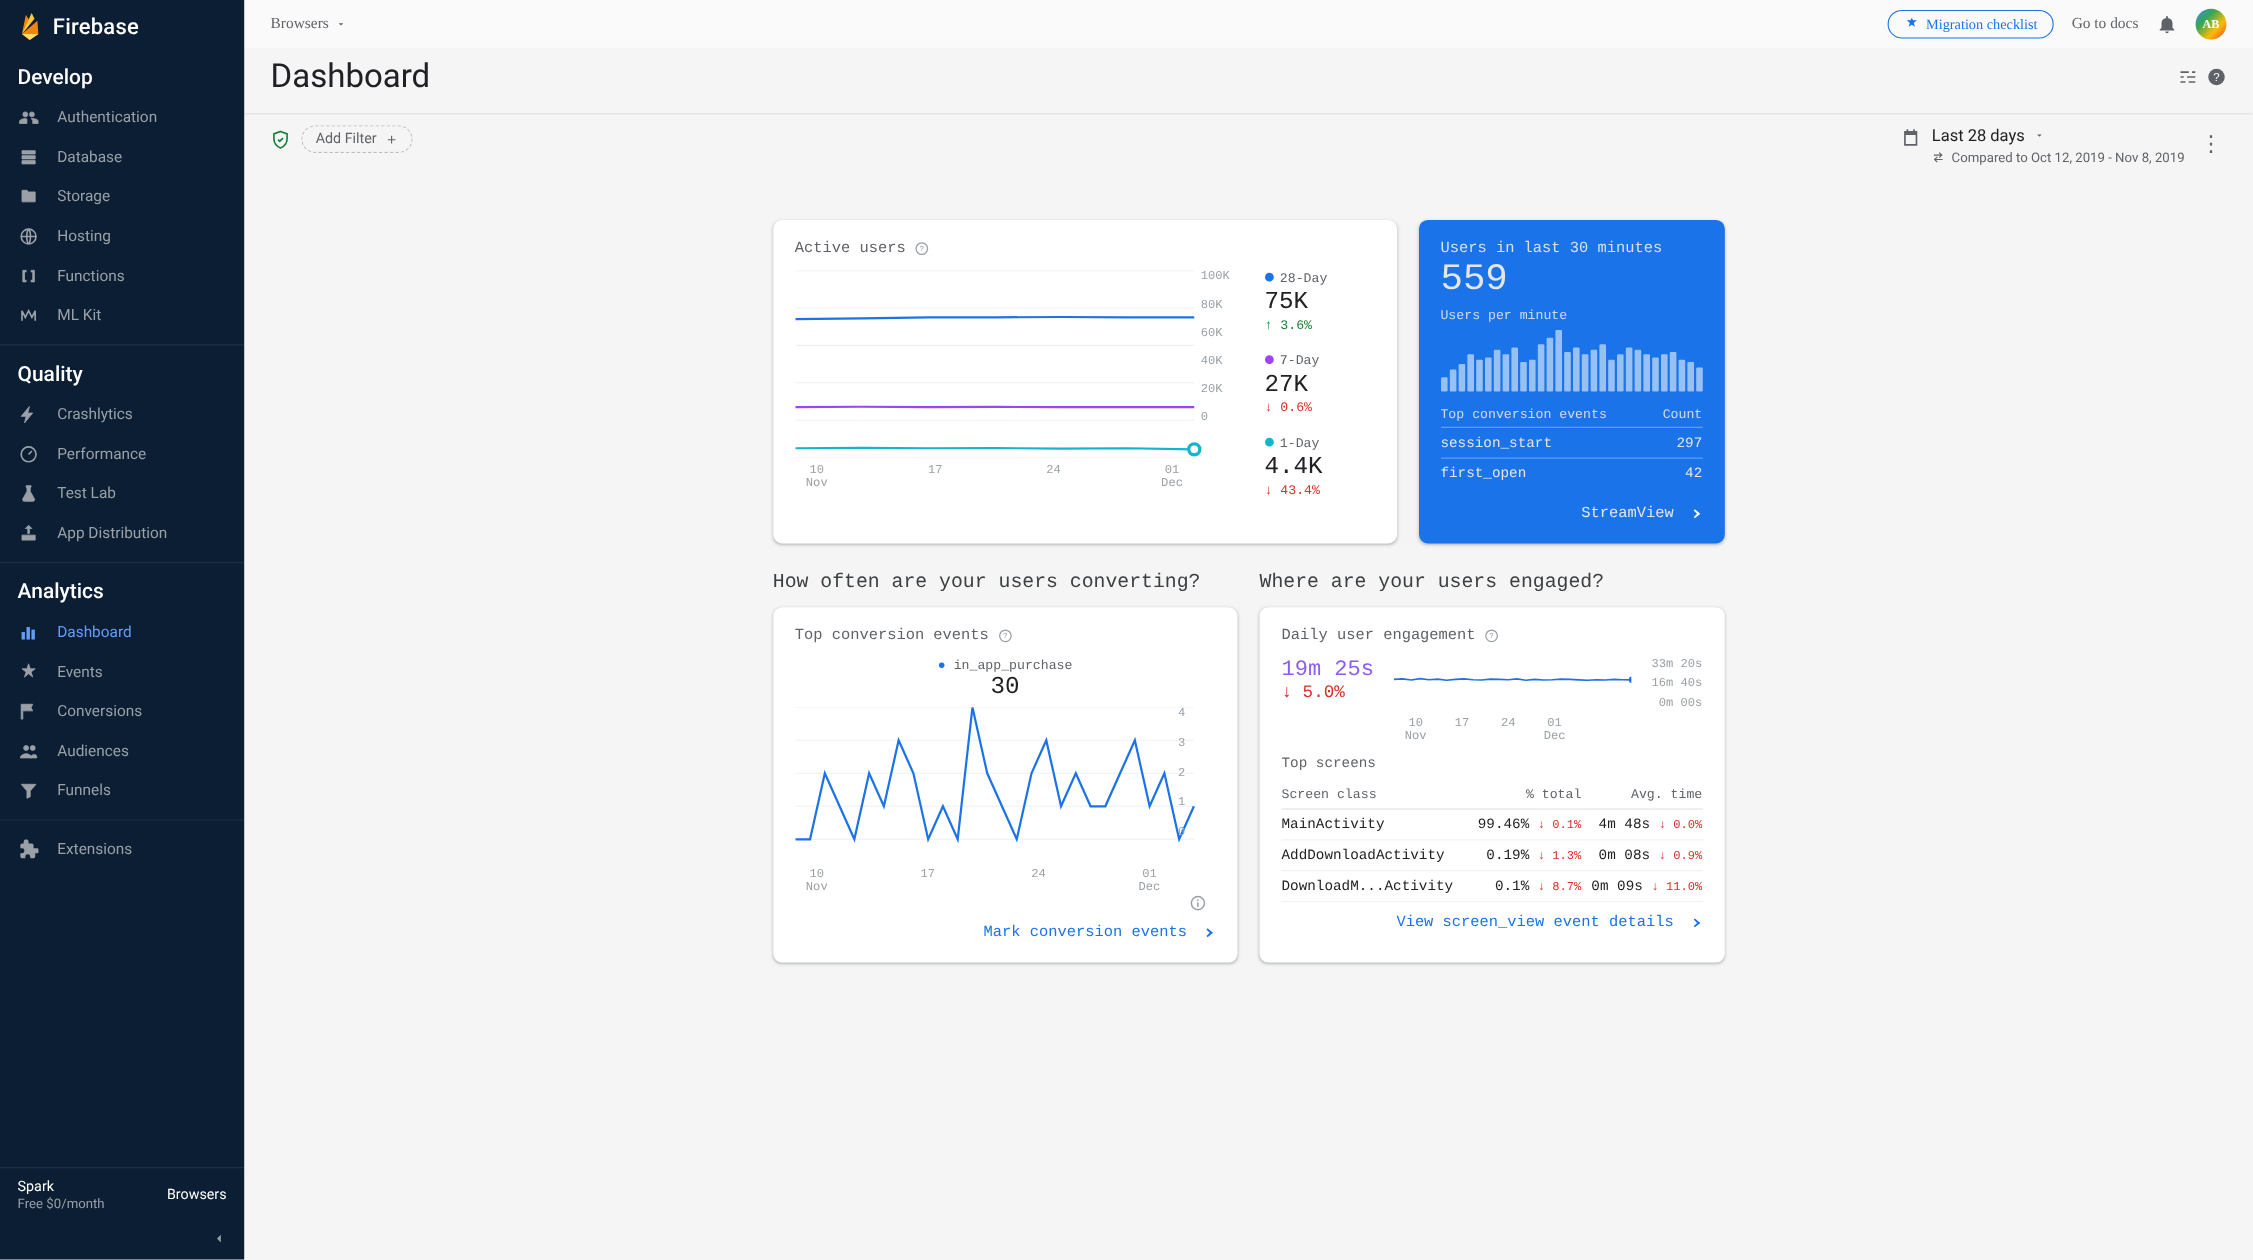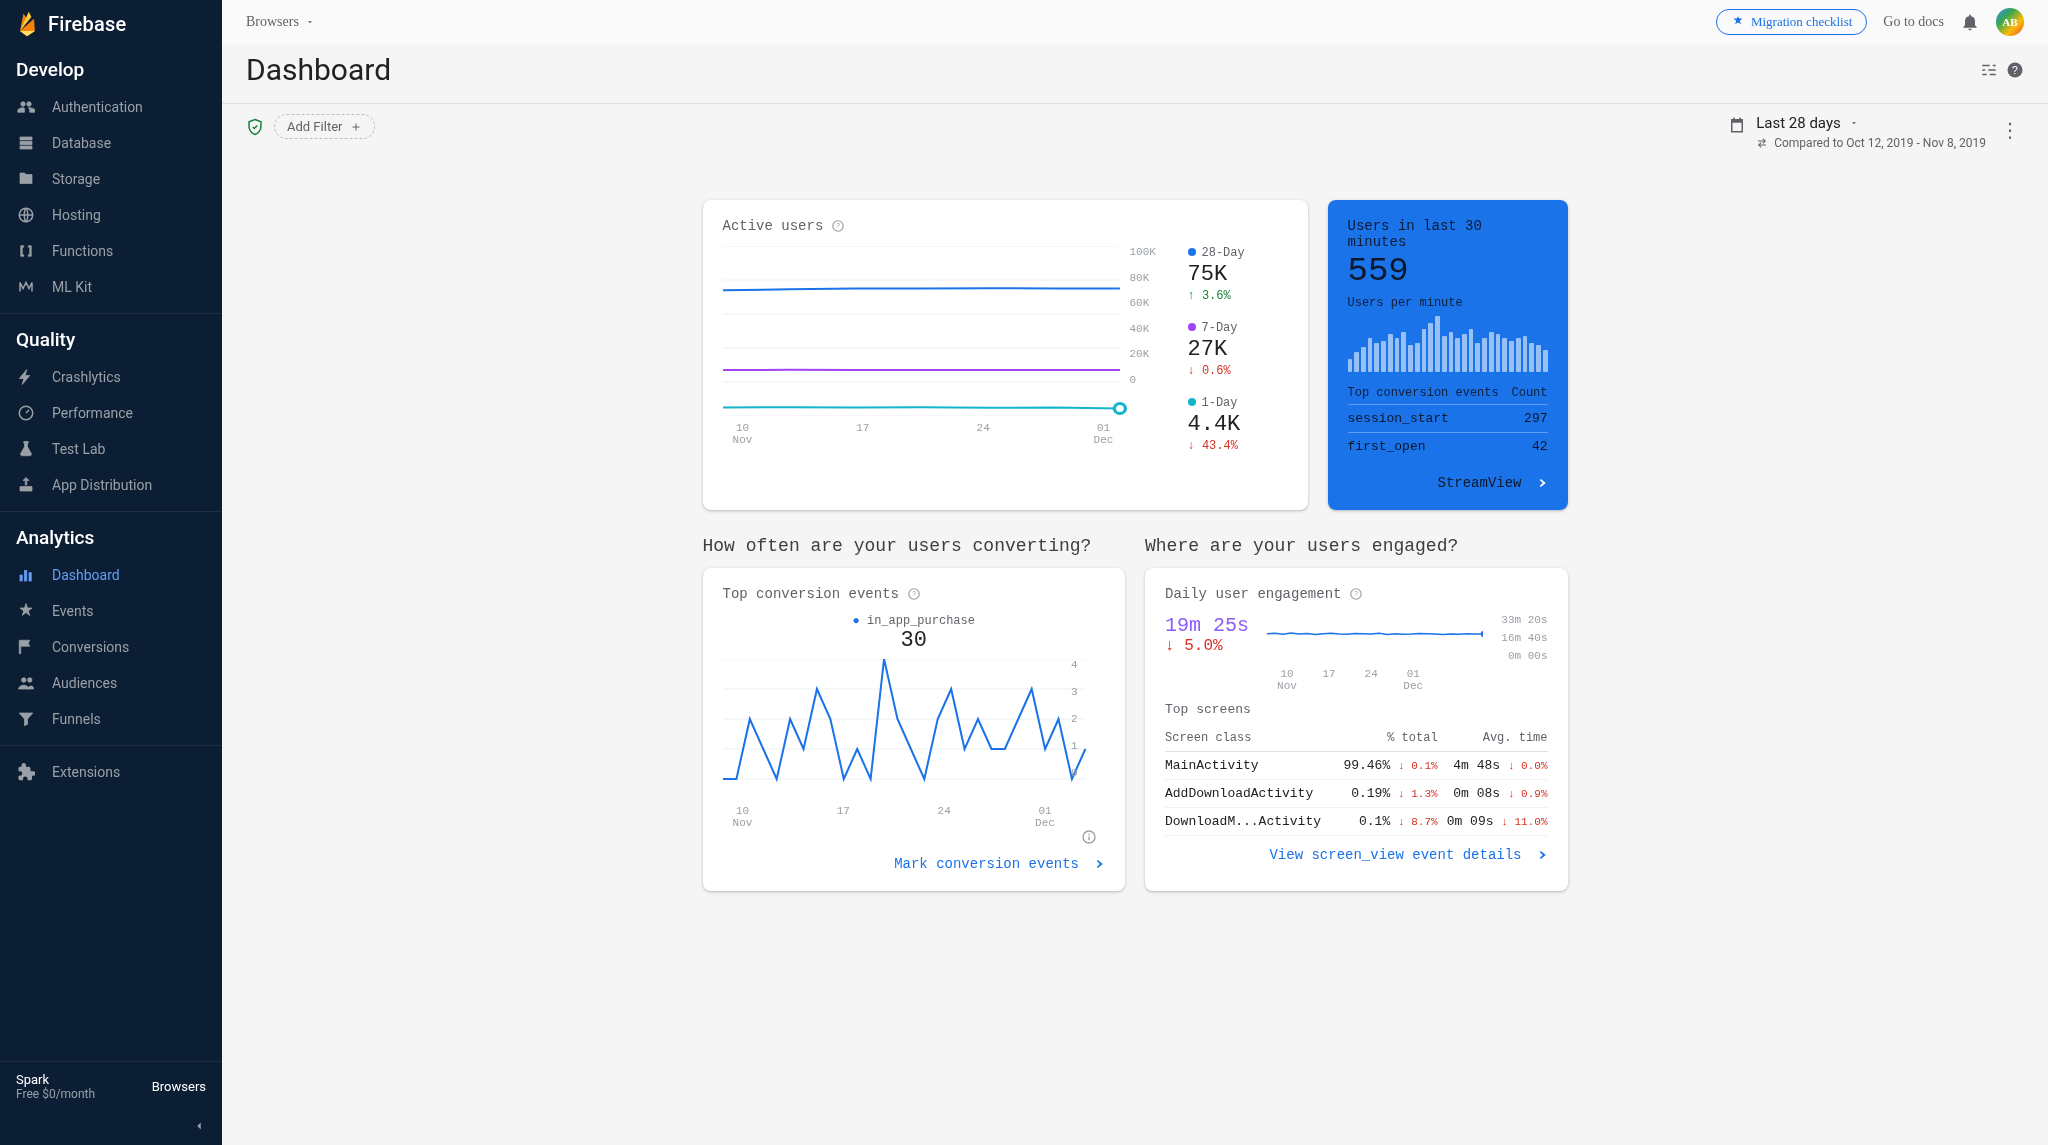--- a/index.html
+++ b/index.html
@@ -57,21 +57,21 @@
 .au-legend .leg .lbl { color:#5f6368; }
 .au-legend .leg .val { font-size:22px; color:#202124; display:block; margin:2px 0; }
 .au-legend .leg .delta { font-size:12px; }
 .delta.up { color:#188038; }
 .delta.down { color:#d93025; }
 .yaxis { position:absolute; right:0; top:0; bottom:30px; width:34px; display:flex; flex-direction:column; justify-content:space-between; text-align:left; font-size:11px; color:#9aa0a6; }
 .xaxis { display:flex; justify-content:space-between; font-size:11px; color:#9aa0a6; padding-right:40px; margin-top:6px; }
 .xaxis span { display:block; text-align:center; width:40px; }
 
 
-.card.rt { width: 240px; background:#1a73e8; color:#0f172a; }
+.card.rt { width: 278px; background:#1a73e8; color:#e5e5e5; }
 .rt .t1 { font-size:14px; opacity:.95; }
 .rt .big { font-size:34px; font-weight:400; margin:2px 0 6px; }
 .rt .t2 { font-size:12px; opacity:.9; margin-bottom:6px; }
 .rt .bars { display:flex; align-items:flex-end; gap:2px; height:56px; margin-bottom:14px; }
 .rt .bars div { flex:1; background:rgba(255,255,255,.55); border-radius:1px; }
 .rt .tablehdr { display:flex; justify-content:space-between; font-size:12px; opacity:.9; padding-bottom:4px; }
 .rt .trow { display:flex; justify-content:space-between; font-size:13px; padding:6px 0; border-top:1px solid rgba(255,255,255,.3); }
 .rt .cta { text-align:right; font-size:14px; font-weight:500; margin-top:14px; cursor:pointer; display:flex; justify-content:flex-end; align-items:center; gap:8px; }
 
 

